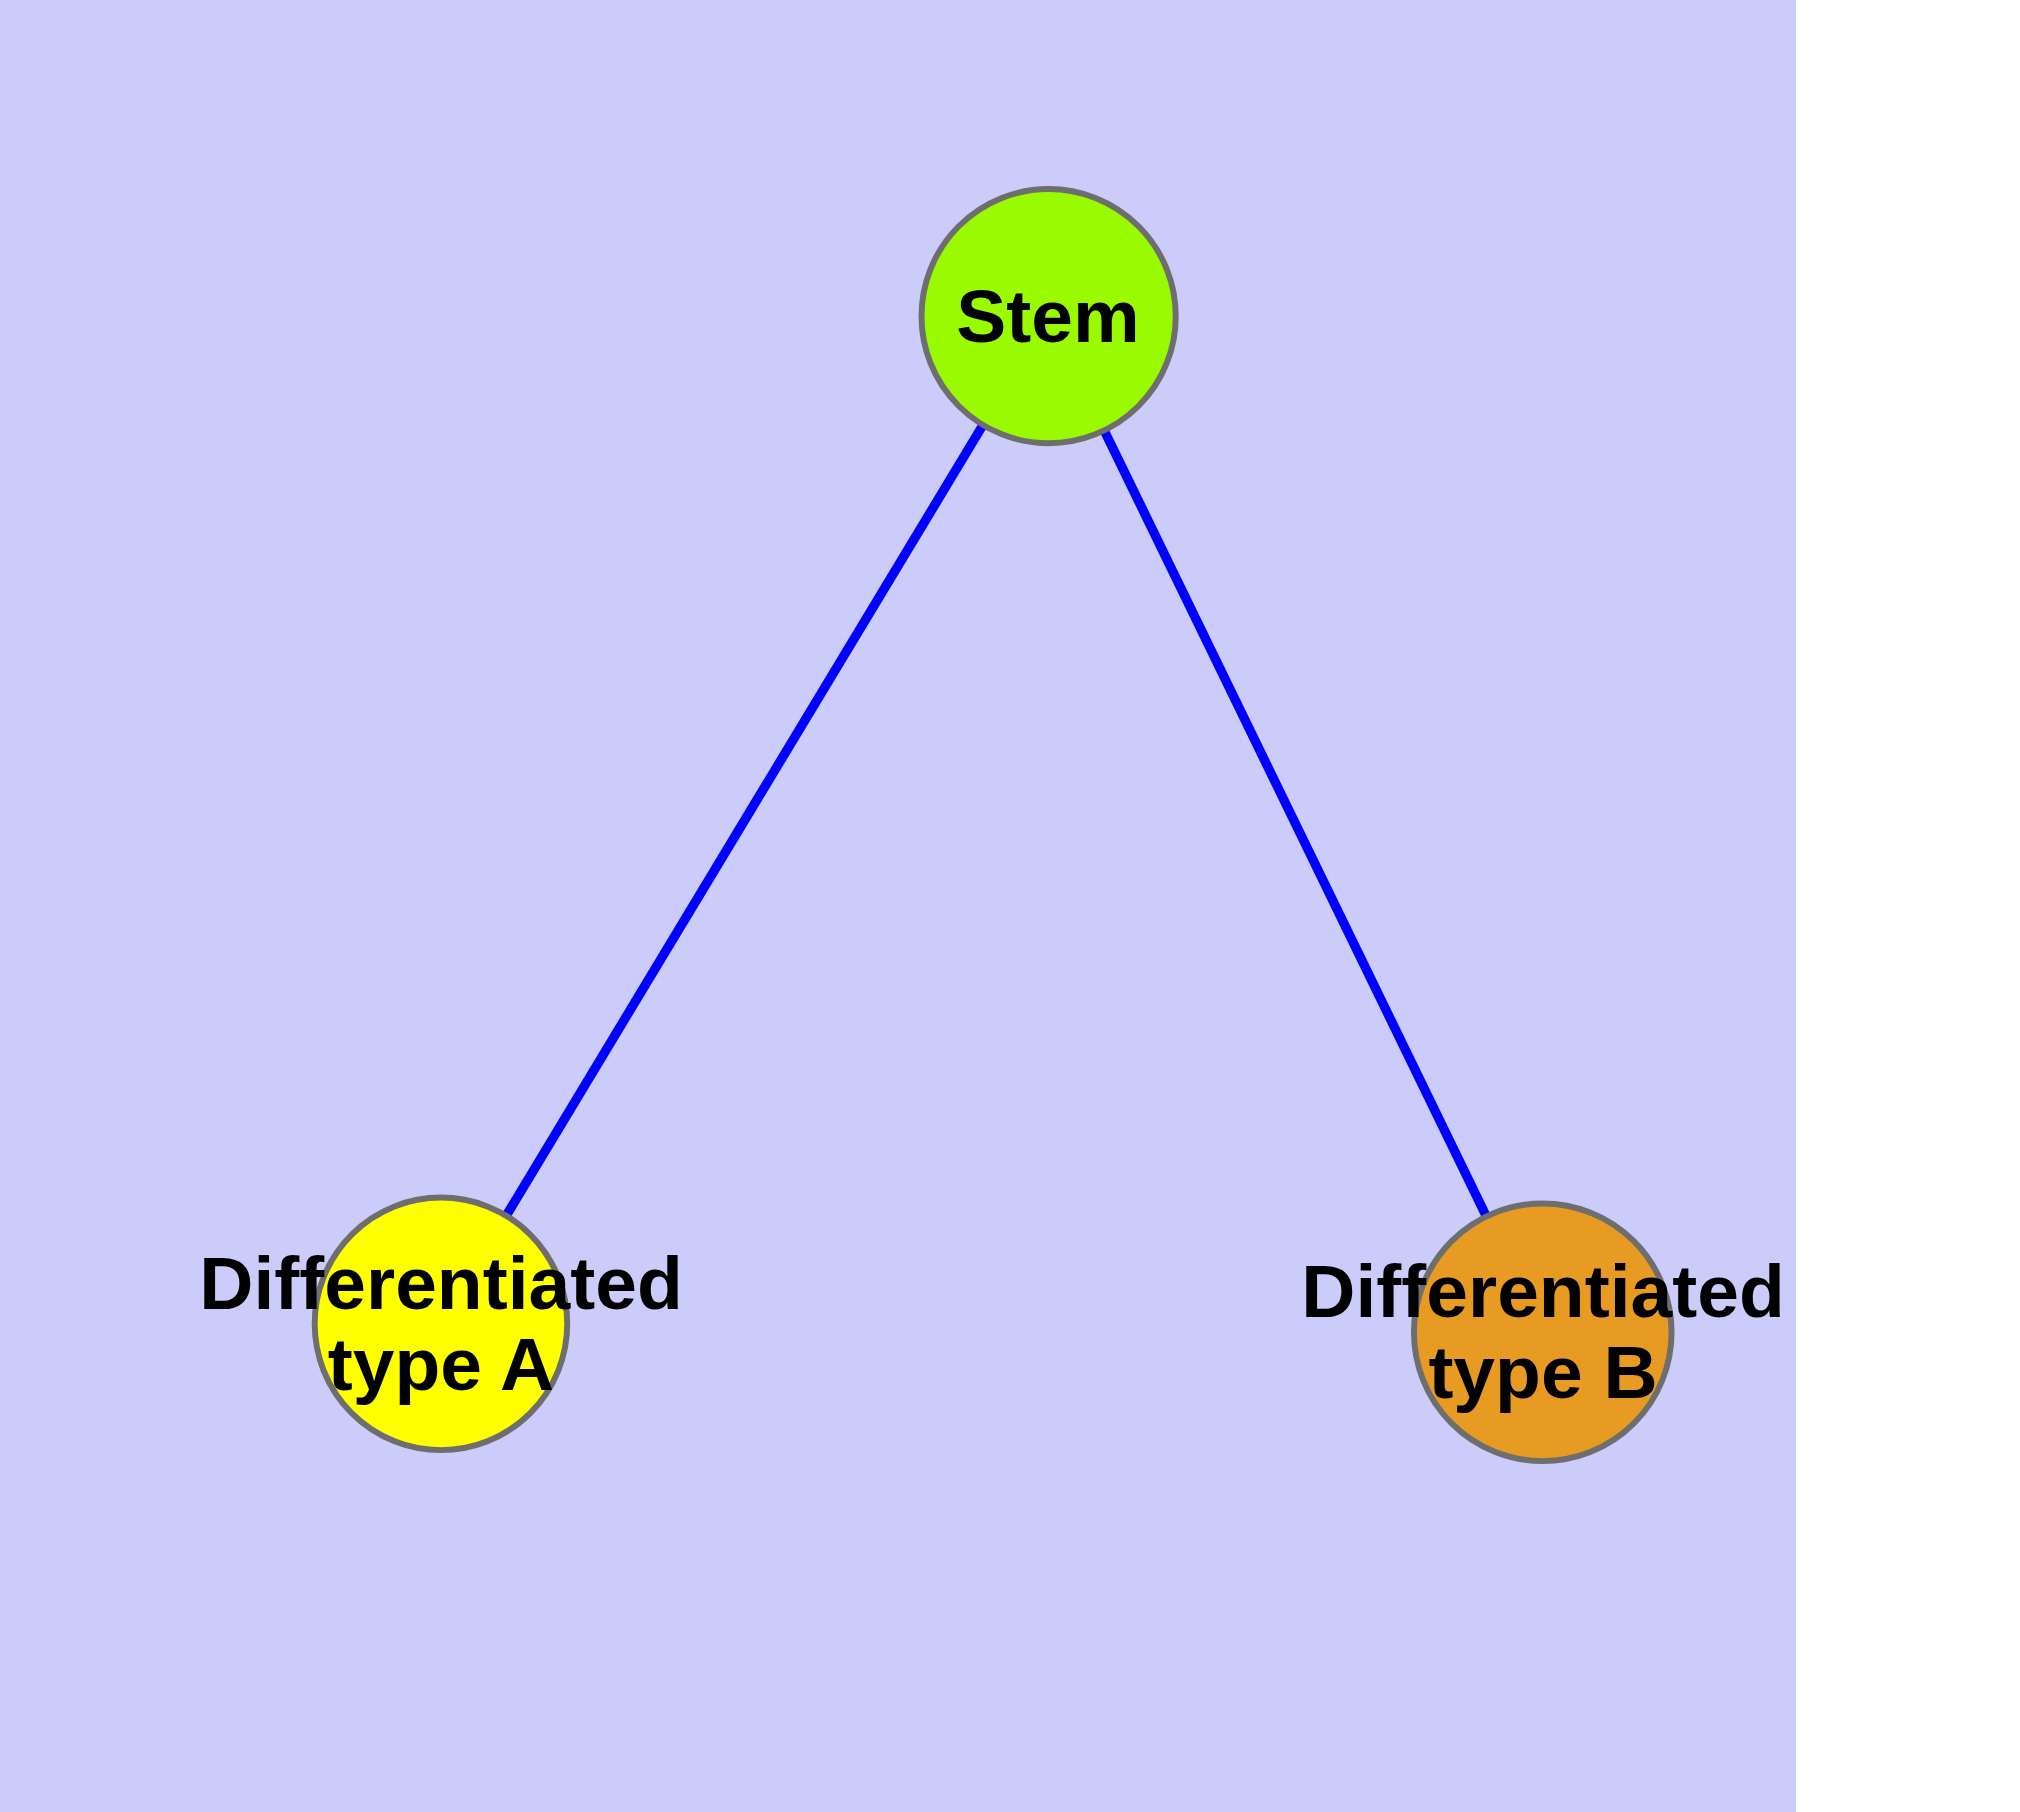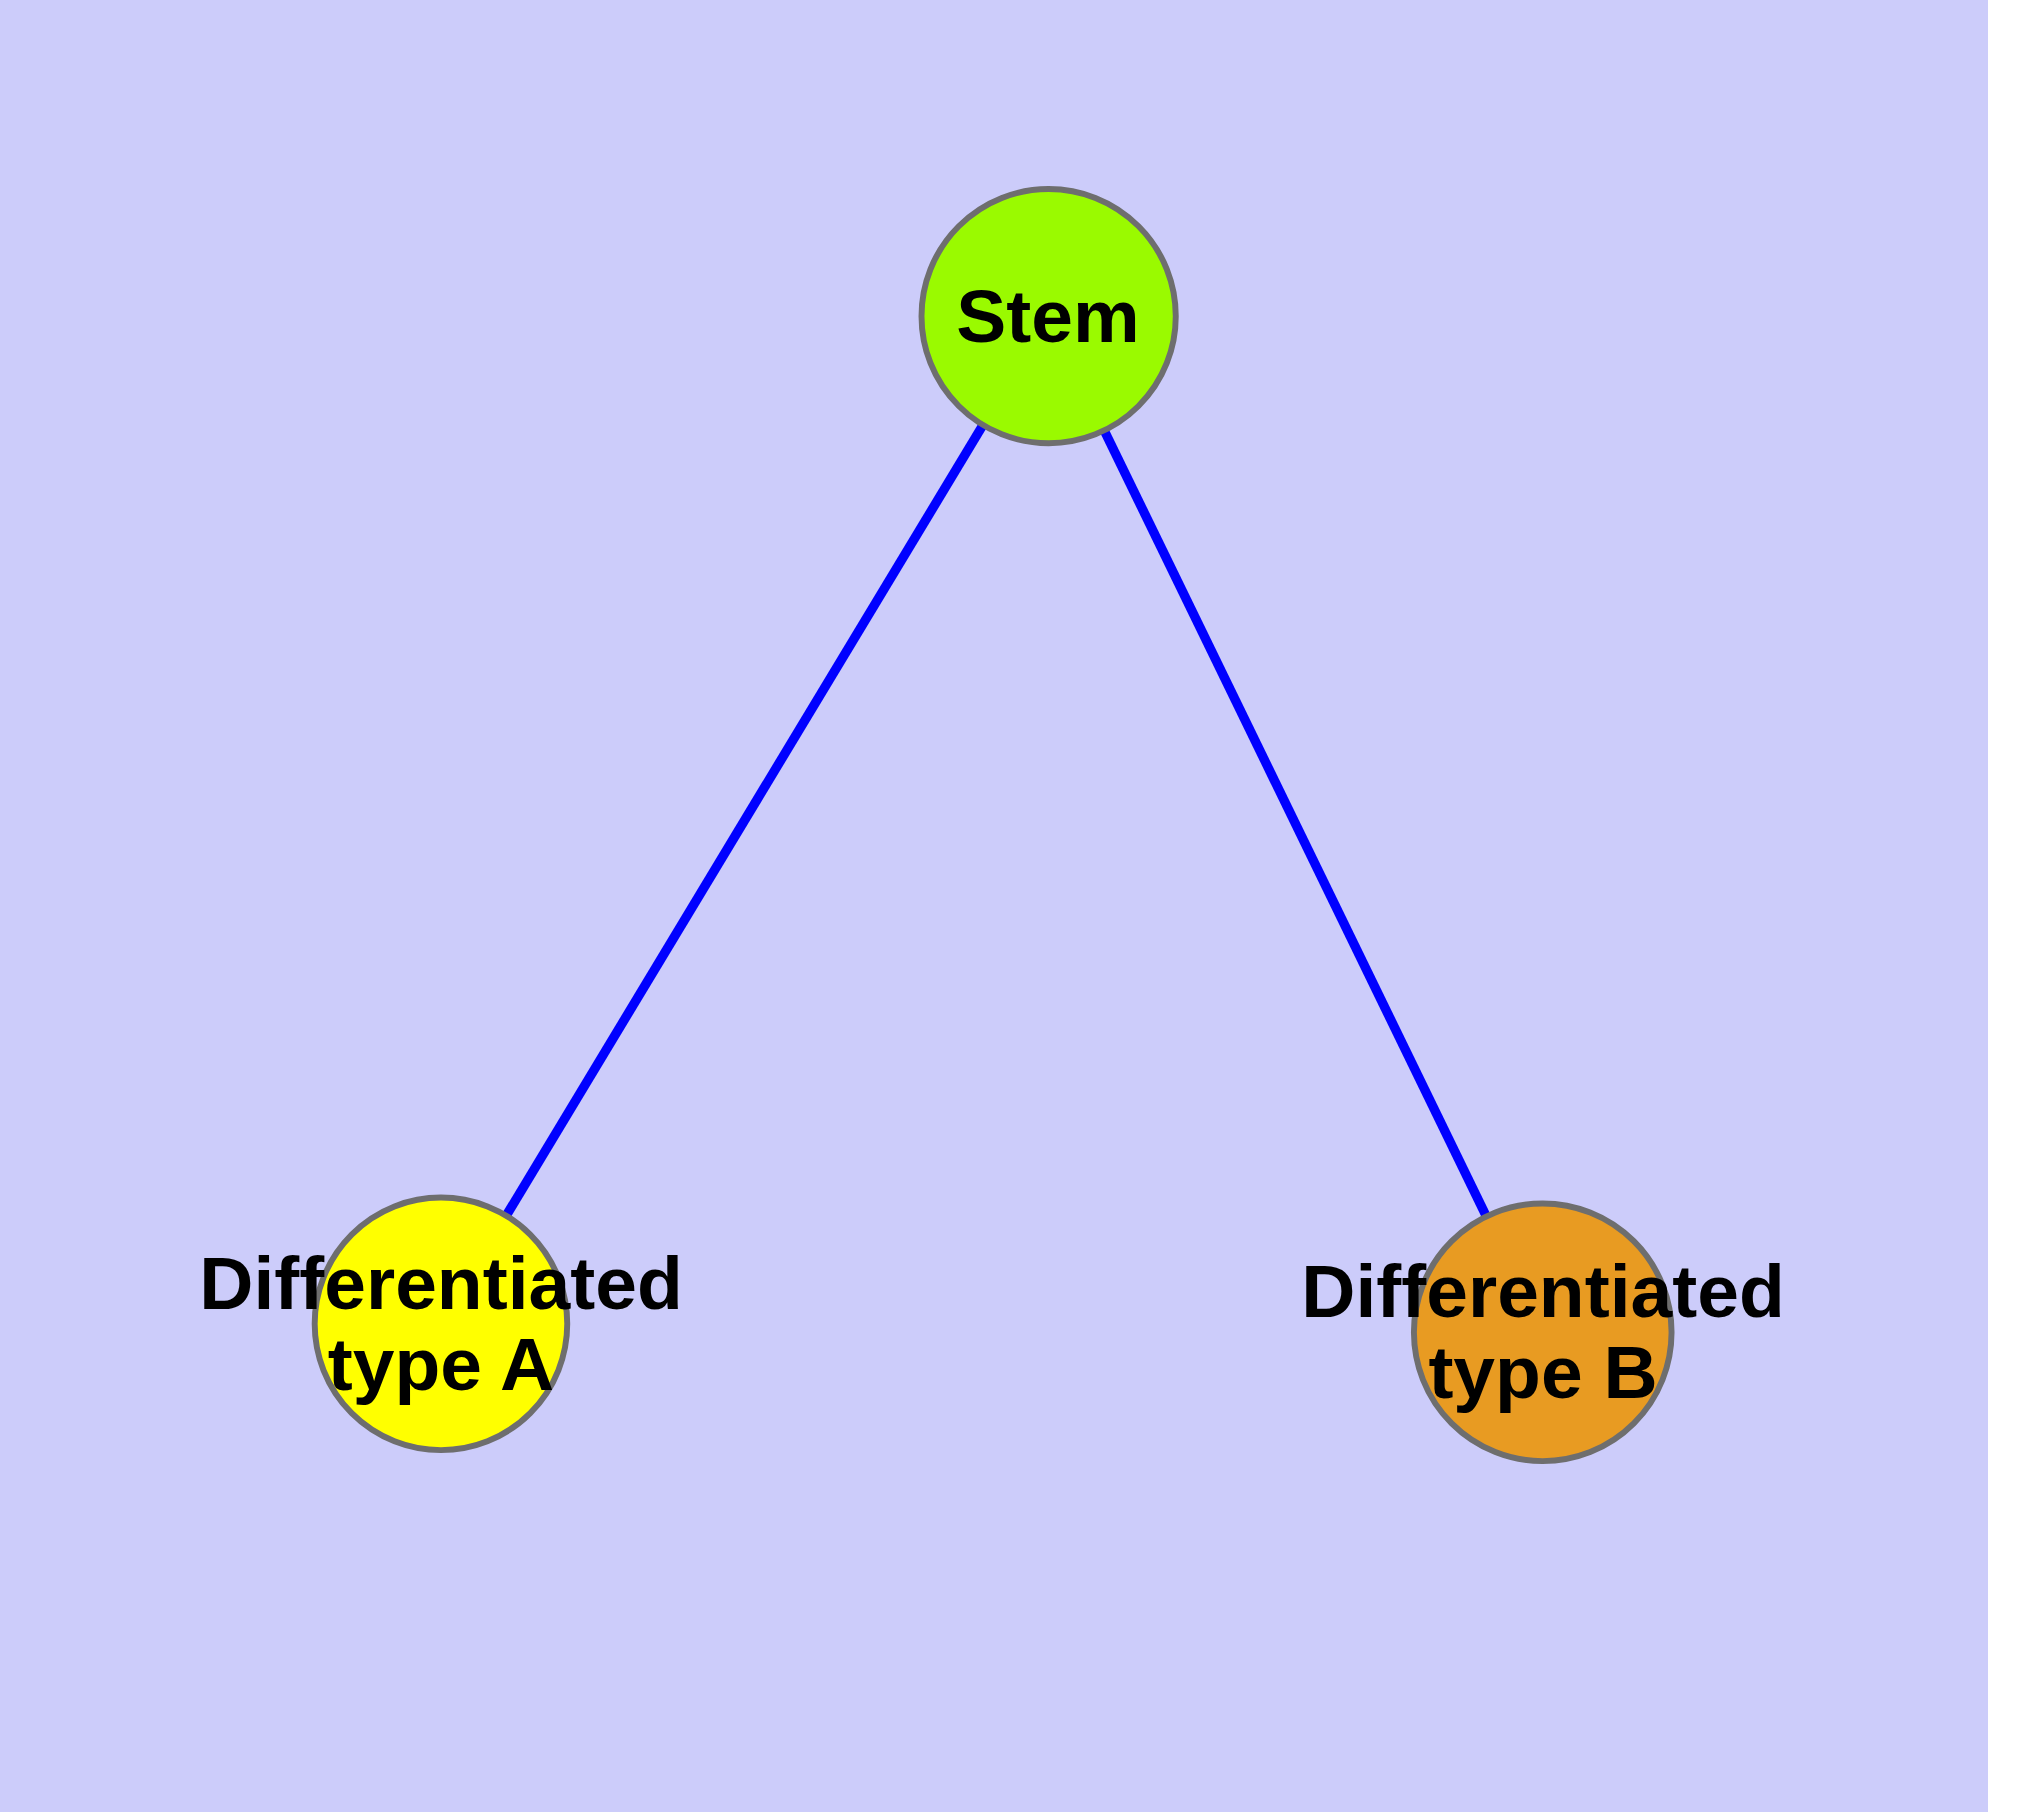--- a/index.html
+++ b/index.html
@@ -2,21 +2,21 @@
 <html style="font-size:13.6px"><head>
 <meta charset="utf-8">
 <style>
   html, body {
     margin: 0;
     padding: 0;
     background: #ffffff;
   }
   #canvas {
     position: relative;
-    width: 1988px;
+    width: 1796px;
     height: 1812px;
     overflow: hidden;
     font-family: "Liberation Sans", sans-serif;
   }
   #bg {
     position: absolute;
     inset: 0;
     background: #ccccfa;
   }
   #graph-svg {

